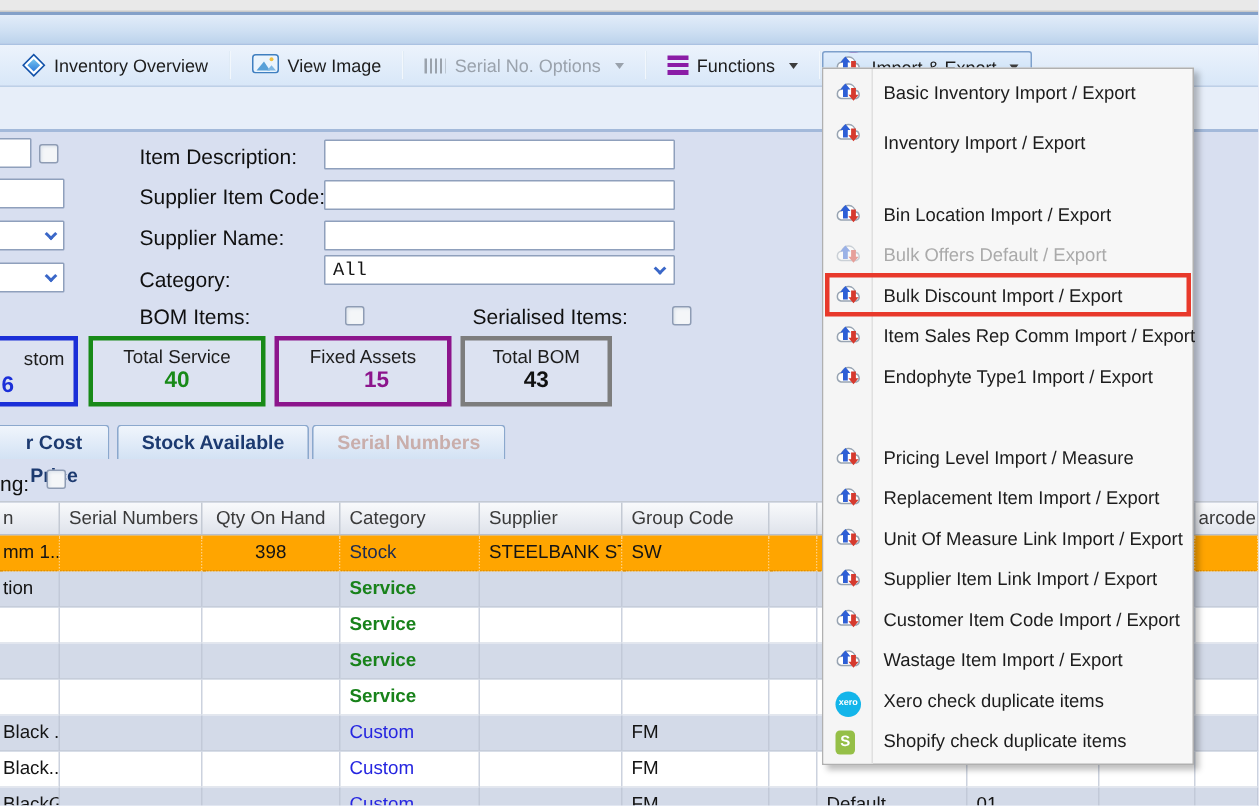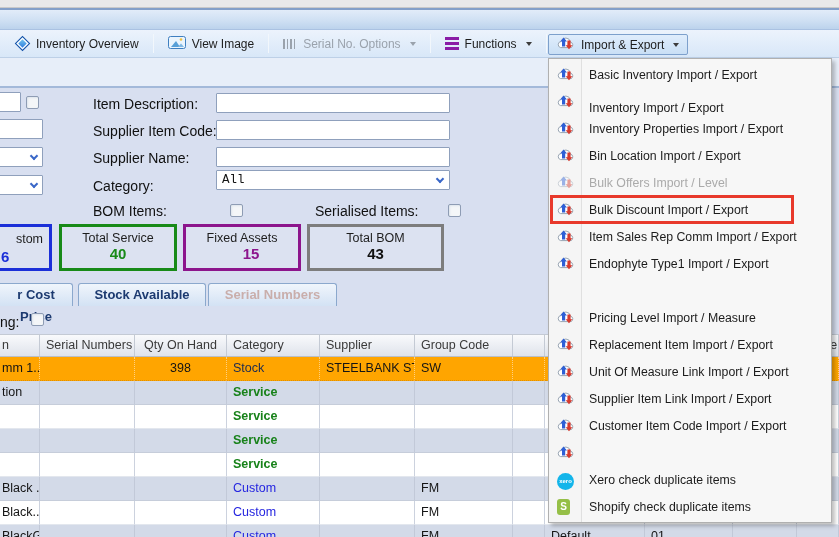--- a/index.html
+++ b/index.html
@@ -57,21 +57,21 @@
   .g-header { display:flex; height:23px; background:linear-gradient(#f9fafc,#dfe3eb); border-top:1px solid #c4cad4; border-bottom:1px solid #b9bfc9; }
   .g-hcell { height:100%; border-right:1px solid #c4cad4; font-size:12.5px; color:#3a3a3a; line-height:21px; padding:0 6px; overflow:hidden; white-space:nowrap; }
   .g-row { display:flex; height:24px; background:#fff; }
   .g-row.alt { background:#d3dae8; }
   .g-row.selected { background:#ffa500; }
   .g-cell { height:100%; border-right:1px solid #ccd2de; border-bottom:1px solid #e3e7ee; font-size:12.5px; line-height:23px; padding:0 6px; overflow:hidden; white-space:nowrap; }
   .g-row.alt .g-cell { border-right-color:#c2c9d8; border-bottom-color:#c6cdda; }
   .g-row.selected .g-cell { border-right:1px dotted #ffd080; border-bottom:1px dotted #e09000; }
 
   
-  .menu { position:absolute; left:548px; top:58px; width:284px; height:465px; background:#f7f7f7;
+  .menu { position:absolute; left:548px; top:45px; width:248px; height:465px; background:#f7f7f7;
     border:1px solid #b0b0b0; box-shadow:3px 3px 4px rgba(0,0,0,.25); z-index:50; }
   .menu-gutter { position:absolute; left:0; top:0; bottom:0; width:33px; border-right:1px solid #e0e0e0; background:#f5f5f5; }
   .menu-item { position:absolute; left:0; width:246px; height:27px; display:flex; align-items:center; padding-left:40px; font-size:12.3px; color:#1c1c1c; white-space:nowrap; }
   .menu-item .mi-icon { position:absolute; left:8px; top:6px; width:18px; height:16px; }
   .menu-item.disabled { color:#aaaaaa; }
   .menu-item.disabled .mi-icon { opacity:.45; }
   .menu-highlight { position:absolute; left:1px; top:136px; width:244px; height:29px; border:3px solid #e8392b; z-index:60; pointer-events:none; }
 
   .ic-xero { display:inline-block; width:17px; height:17px; border-radius:50%; background:#13b5ea; color:#fff; font-weight:bold; font-size:6px; line-height:17px; text-align:center; }
   .ic-shopify { display:inline-block; width:13px; height:16px; border-radius:3px; background:#95bf47; color:#fff; font-weight:bold; font-size:10px; line-height:16px; text-align:center; }
@@ -174,21 +174,21 @@
     <span class="val" style="color:#1b2fd8;">6</span>
   </div>
   <div class="sbox" style="left:59px; width:118px; border-color:#188a18;">
     <span class="lab">Total Service</span>
     <span class="val" style="color:#188a18;">40</span>
   </div>
   <div class="sbox" style="left:183px; width:118px; border-color:#8c158c;">
     <span class="lab">Fixed Assets</span>
     <span class="val" style="color:#8c158c;margin-left:18px;">15</span>
   </div>
-  <div class="sbox" style="left:307px; width:137px; border-color:#7d7d7d;">
+  <div class="sbox" style="left:307px; width:101px; border-color:#7d7d7d;">
     <span class="lab">Total BOM</span>
     <span class="val" style="color:#111111;">43</span>
   </div>
 
   <div class="tab first" style="left:0; width:73px;">
     <span>r Cost Price</span>
   </div>
   <div class="tab" style="left:78px; width:128px;">
     <span>Stock Available</span>
   </div>
@@ -331,43 +331,35 @@
         <span>Basic Inventory Import / Export</span>
       </div>
       <div class="menu-item" style="top: 29px; align-items: flex-end;">
         <span class="mi-icon"><svg width="18" height="15" viewBox="0 0 18 15">
             <path d="M3.6,11.6 a3.1,3.1 0 0 1 0.5,-6.1 a4.7,4.7 0 0 1 9.2,0.6 a2.9,2.9 0 0 1 0.8,5.5 z" fill="#ffffff" stroke="#98a4b2"></path>
             <polygon points="6.6,1.6 10,5.6 8.2,5.6 8.2,10.6 5,10.6 5,5.6 3.2,5.6" fill="#2e5fd6"></polygon>
             <polygon points="10.4,4.6 13.6,4.6 13.6,9.2 15.4,9.2 12,13.2 8.6,9.2 10.4,9.2" fill="#d63a2e"></polygon>
           </svg></span>
         <span>Inventory Import / Export</span>
       </div>
-      <div class="menu-item" style="top: 56px;">
-        <span class="mi-icon"><svg width="18" height="15" viewBox="0 0 18 15">
-            <path d="M3.6,11.6 a3.1,3.1 0 0 1 0.5,-6.1 a4.7,4.7 0 0 1 9.2,0.6 a2.9,2.9 0 0 1 0.8,5.5 z" fill="#ffffff" stroke="#98a4b2"></path>
-            <polygon points="6.6,1.6 10,5.6 8.2,5.6 8.2,10.6 5,10.6 5,5.6 3.2,5.6" fill="#2e5fd6"></polygon>
-            <polygon points="10.4,4.6 13.6,4.6 13.6,9.2 15.4,9.2 12,13.2 8.6,9.2 10.4,9.2" fill="#d63a2e"></polygon>
-          </svg></span>
-        <span>Inventory Properties Import / Export</span>
-      </div>
       <div class="menu-item" style="top: 83px;">
         <span class="mi-icon"><svg width="18" height="15" viewBox="0 0 18 15">
             <path d="M3.6,11.6 a3.1,3.1 0 0 1 0.5,-6.1 a4.7,4.7 0 0 1 9.2,0.6 a2.9,2.9 0 0 1 0.8,5.5 z" fill="#ffffff" stroke="#98a4b2"></path>
             <polygon points="6.6,1.6 10,5.6 8.2,5.6 8.2,10.6 5,10.6 5,5.6 3.2,5.6" fill="#2e5fd6"></polygon>
             <polygon points="10.4,4.6 13.6,4.6 13.6,9.2 15.4,9.2 12,13.2 8.6,9.2 10.4,9.2" fill="#d63a2e"></polygon>
           </svg></span>
         <span>Bin Location Import / Export</span>
       </div>
       <div class="menu-item disabled" style="top: 110px;">
         <span class="mi-icon"><svg width="18" height="15" viewBox="0 0 18 15">
             <path d="M3.6,11.6 a3.1,3.1 0 0 1 0.5,-6.1 a4.7,4.7 0 0 1 9.2,0.6 a2.9,2.9 0 0 1 0.8,5.5 z" fill="#ffffff" stroke="#98a4b2"></path>
             <polygon points="6.6,1.6 10,5.6 8.2,5.6 8.2,10.6 5,10.6 5,5.6 3.2,5.6" fill="#2e5fd6"></polygon>
             <polygon points="10.4,4.6 13.6,4.6 13.6,9.2 15.4,9.2 12,13.2 8.6,9.2 10.4,9.2" fill="#d63a2e"></polygon>
           </svg></span>
-        <span>Bulk Offers Import / Level</span>
+        <span>Bulk Offers Default / Export</span>
       </div>
       <div class="menu-item" style="top: 137px;">
         <span class="mi-icon"><svg width="18" height="15" viewBox="0 0 18 15">
             <path d="M3.6,11.6 a3.1,3.1 0 0 1 0.5,-6.1 a4.7,4.7 0 0 1 9.2,0.6 a2.9,2.9 0 0 1 0.8,5.5 z" fill="#ffffff" stroke="#98a4b2"></path>
             <polygon points="6.6,1.6 10,5.6 8.2,5.6 8.2,10.6 5,10.6 5,5.6 3.2,5.6" fill="#2e5fd6"></polygon>
             <polygon points="10.4,4.6 13.6,4.6 13.6,9.2 15.4,9.2 12,13.2 8.6,9.2 10.4,9.2" fill="#d63a2e"></polygon>
           </svg></span>
         <span>Bulk Discount Import / Export</span>
       </div>
       <div class="menu-item" style="top: 164px;">
@@ -425,20 +417,21 @@
             <polygon points="10.4,4.6 13.6,4.6 13.6,9.2 15.4,9.2 12,13.2 8.6,9.2 10.4,9.2" fill="#d63a2e"></polygon>
           </svg></span>
         <span>Customer Item Code Import / Export</span>
       </div>
       <div class="menu-item" style="top: 380px;">
         <span class="mi-icon"><svg width="18" height="15" viewBox="0 0 18 15">
             <path d="M3.6,11.6 a3.1,3.1 0 0 1 0.5,-6.1 a4.7,4.7 0 0 1 9.2,0.6 a2.9,2.9 0 0 1 0.8,5.5 z" fill="#ffffff" stroke="#98a4b2"></path>
             <polygon points="6.6,1.6 10,5.6 8.2,5.6 8.2,10.6 5,10.6 5,5.6 3.2,5.6" fill="#2e5fd6"></polygon>
             <polygon points="10.4,4.6 13.6,4.6 13.6,9.2 15.4,9.2 12,13.2 8.6,9.2 10.4,9.2" fill="#d63a2e"></polygon>
           </svg></span>
+        <span>Wastage Item Import / Export</span>
       </div>
       <div class="menu-item" style="top: 407px;">
         <span class="mi-icon"><span class="ic-xero">xero</span></span>
         <span>Xero check duplicate items</span>
       </div>
       <div class="menu-item" style="top: 434px;">
         <span class="mi-icon"><span class="ic-shopify">S</span></span>
         <span>Shopify check duplicate items</span>
       </div>
     </div>

